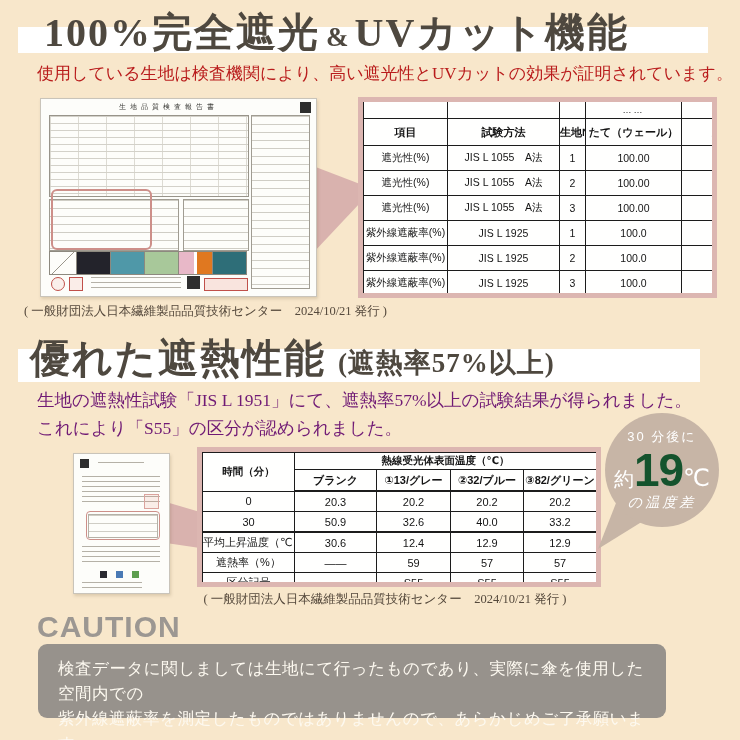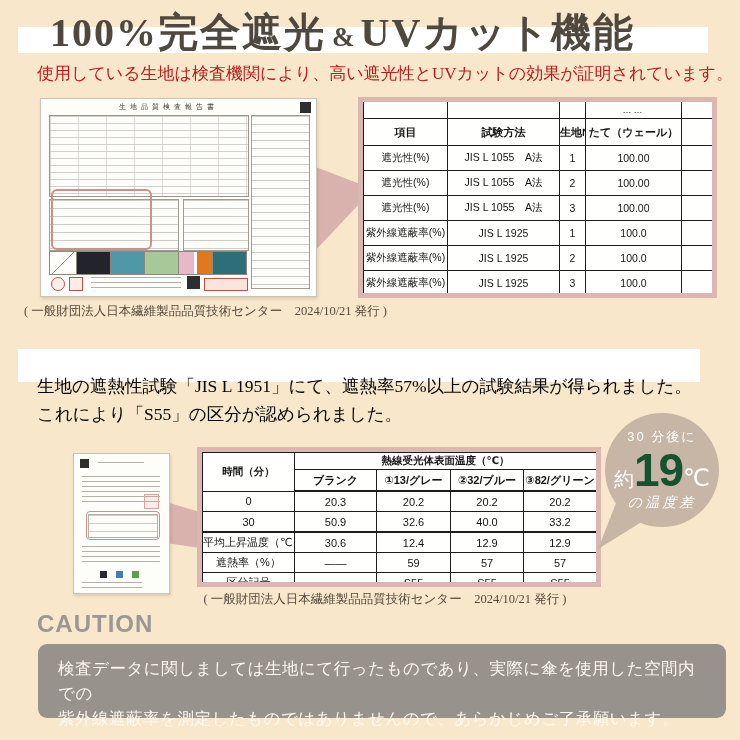--- a/index.html
+++ b/index.html
@@ -1,27 +1,27 @@
 <!DOCTYPE html>
 <html><head>
 <meta charset="utf-8">
 <style>
   html,body{margin:0;padding:0;}
   .page{position:relative;width:740px;height:740px;background:#f8e7cb;overflow:hidden;
         font-family:"Liberation Serif","DejaVu Serif",serif;color:#453e33;}
   .band{position:absolute;background:#ffffff;}
   
-  .h1{position:absolute;left:50px;top:5px;z-index:3;font-size:40px;font-weight:bold;
+  .h1{position:absolute;left:44px;top:5px;z-index:3;font-size:40px;font-weight:bold;
       color:#4e483f;letter-spacing:2px;white-space:nowrap;}
   .h1 .amp{font-size:27px;letter-spacing:0;padding:0 6px;}
   .h2{position:absolute;left:30px;top:331px;z-index:3;font-size:40px;font-weight:bold;
       color:#4e483f;letter-spacing:2px;white-space:nowrap;}
   .h2 .sub{font-size:27px;letter-spacing:1px;}
   .subtitle{position:absolute;left:37px;top:62px;z-index:3;font-size:17px;color:#b91c1c;white-space:nowrap;}
-  .bodytext{position:absolute;left:37px;top:372px;z-index:3;font-size:17.5px;line-height:28px;color:#000000;}
+  .bodytext{position:absolute;left:37px;top:386px;z-index:3;font-size:17.5px;line-height:28px;color:#701a75;}
   .caption{position:absolute;z-index:3;font-size:12.5px;color:#55493c;white-space:nowrap;}
   
   .doc{position:absolute;background:#fdfdfa;border:1px solid #c9c4ba;box-shadow:1px 2px 3px rgba(90,70,40,.18);z-index:2;}
   .doc .dtitle{position:absolute;left:0;right:20px;top:3px;text-align:center;font-size:7px;
                letter-spacing:4px;color:#3c3c38;font-family:"Liberation Sans","DejaVu Sans",sans-serif;white-space:nowrap;}
   .qr{position:absolute;background:#2e2e2e;}
   .gridbox{position:absolute;border:1px solid #98948a;
     background-image:repeating-linear-gradient(to bottom,#d3d1c9 0 1px,transparent 1px 7px),
                      repeating-linear-gradient(to right,#dddbd3 0 1px,transparent 1px 28px);}
   .rowbox{position:absolute;border:1px solid #a09c92;
@@ -55,23 +55,23 @@
     background:#c7b5a6;z-index:5;display:flex;flex-direction:column;align-items:center;justify-content:center;
     font-family:"Liberation Sans","DejaVu Sans",sans-serif;color:#ffffff;}
   .badge .b-top{font-size:13px;letter-spacing:2px;}
   .badge .b-mid{display:flex;align-items:baseline;line-height:1;margin:1px 0;}
   .badge .b-approx{font-size:20px;}
   .badge .b-val{font-size:46px;font-weight:bold;color:#14532d;letter-spacing:-1px;}
   .badge .b-unit{font-size:24px;}
   .badge .b-bot{font-size:14px;letter-spacing:3px;font-style:italic;}
   
   .caution-title{position:absolute;left:37px;top:610px;z-index:3;
-    font-family:"Liberation Sans","DejaVu Sans",sans-serif;font-weight:bold;font-size:24px;
+    font-family:"Liberation Sans","DejaVu Sans",sans-serif;font-weight:bold;font-size:30px;
     letter-spacing:1px;color:#9c9792;}
-  .caution-box{position:absolute;left:38px;top:644px;width:688px;height:74px;background:#97928c;
+  .caution-box{position:absolute;left:38px;top:644px;width:628px;height:74px;background:#97928c;
     border-radius:9px;z-index:3;box-sizing:border-box;padding:12px 20px;color:#fdf9f0;
     font-size:16.5px;line-height:25px;letter-spacing:.5px;}
   svg.under{position:absolute;left:0;top:0;z-index:1;}
   svg.over{position:absolute;left:0;top:0;z-index:4;pointer-events:none;}
 </style>
 </head>
 <body>
 
 <div class="page">
 
@@ -177,20 +177,24 @@
           <td></td>
         </tr>
       </tbody>
         </table>
     </div>
   </div>
 
   <div class="caption" style="left:24px;top:303px;">( 一般財団法人日本繊維製品品質技術センター　2024/10/21 発行 )</div>
 
   <div class="band" style="left:18px;top:349px;width:682px;height:33px;"></div>
+  <div class="h2">
+    <span>優れた遮熱性能</span>
+    <span class="sub">(遮熱率57%以上)</span>
+  </div>
   <div class="bodytext">
     <div>生地の遮熱性試験「JIS L 1951」にて、遮熱率57%以上の試験結果が得られました。</div>
     <div>これにより「S55」の区分が認められました。</div>
   </div>
 
   <div class="doc" style="left:73px;top:453px;width:95px;height:139px;">
     <div class="qr" style="left:6px;top:5px;width:9px;height:9px;"></div>
     <div class="tl" style="left:24px;top:8px;width:46px;height:4px;"></div>
     <div class="tl" style="left:8px;top:22px;width:78px;height:30px;"></div>
     <div class="stamp-sq" style="left:70px;top:40px;width:13px;height:13px;border-color:#dba39d;"></div>

